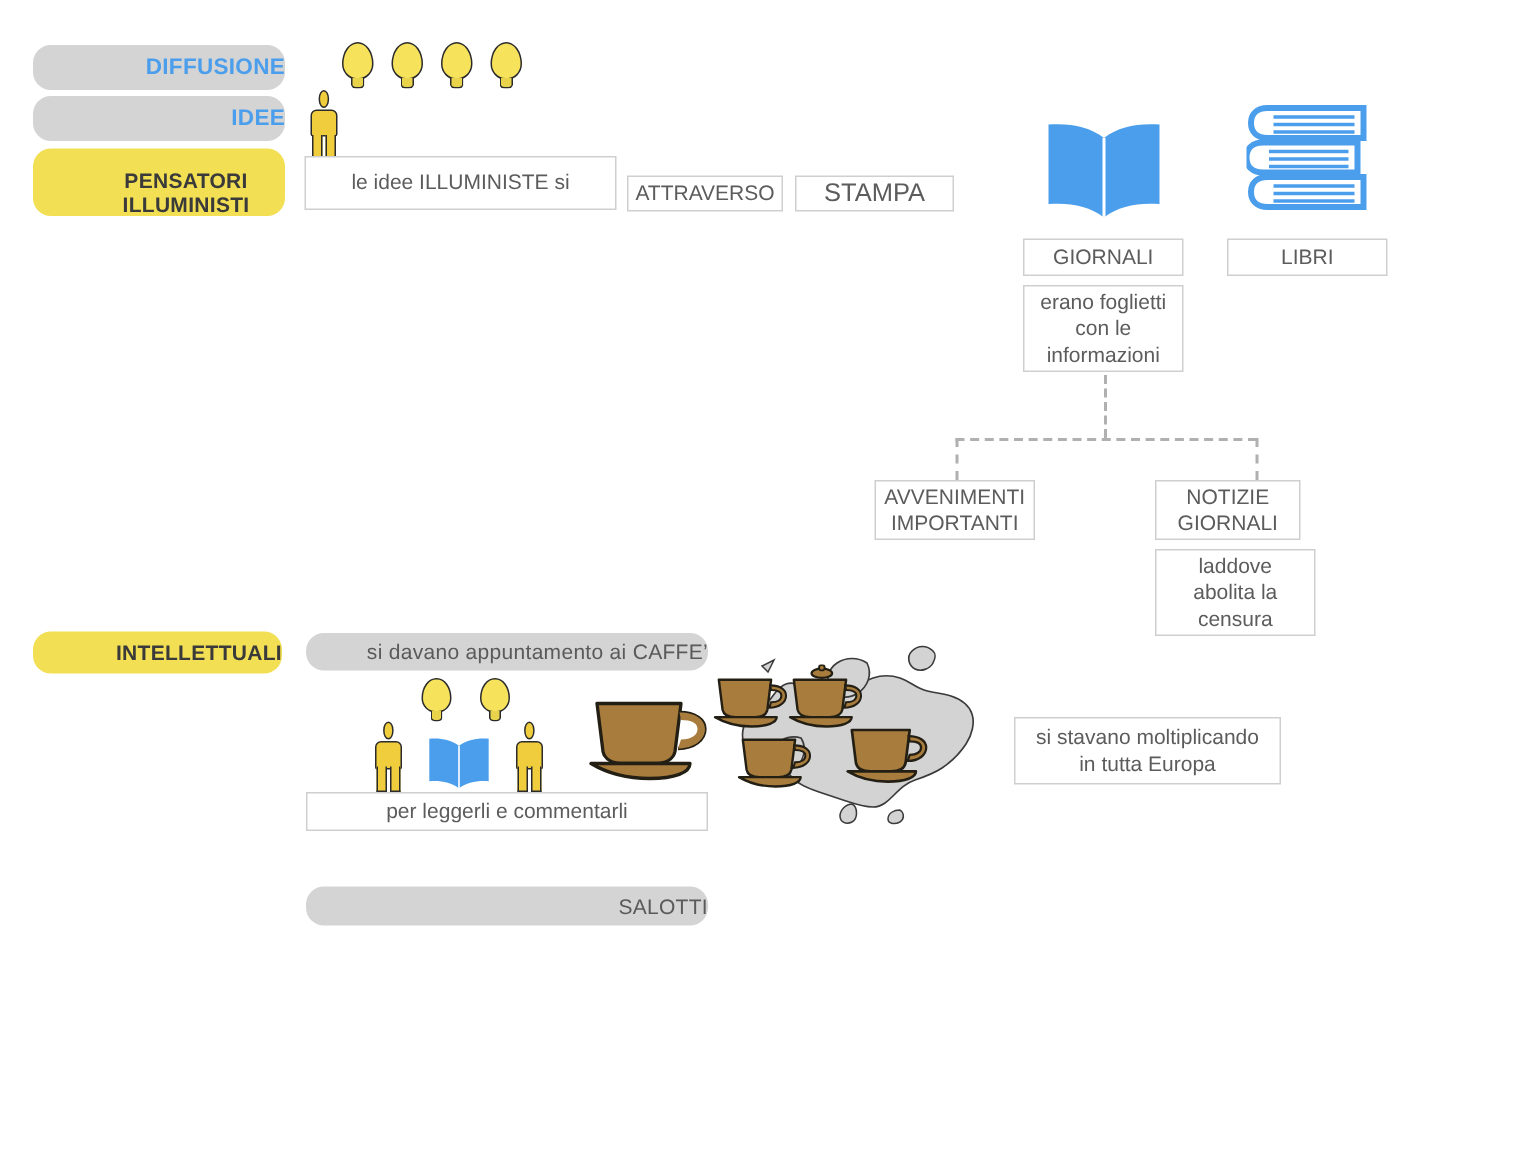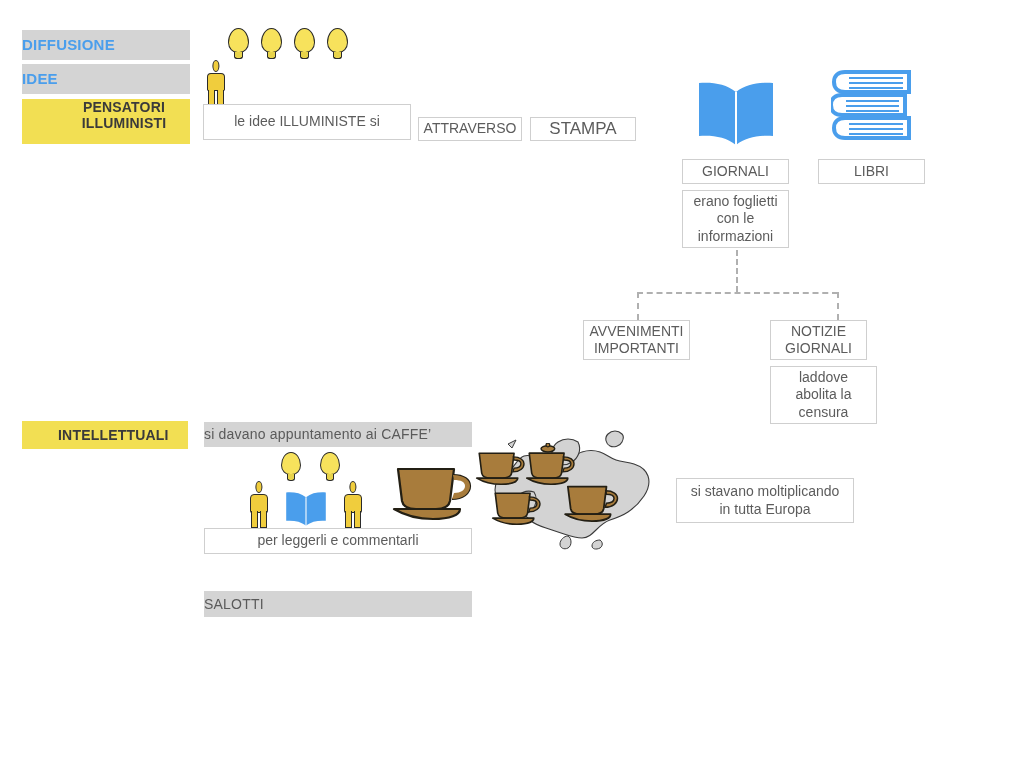--- a/index.html
+++ b/index.html
@@ -18,25 +18,26 @@
     background: #ffffff;
     overflow: hidden;
   }
   .abs { position: absolute; }
 
   
   .banner {
     box-sizing: border-box;
     display: flex;
     align-items: center;
-    justify-content: flex-start;
+    justify-content: flex-end;
     text-align: center;
     font-weight: bold;
     line-height: 1.15;
     letter-spacing: .2px;
+    border-radius: 12px;
   }
   .banner.gray  { background: #d4d4d4; color: #4a9eec; }
   .banner.yellow{ background: #f2df53; color: #3a3a3a; padding-left: 36px; }
   .banner.plain { background: #d4d4d4; color: #5a5a5a; font-weight: normal; }
 
   
   .tbox {
     box-sizing: border-box;
     background: #ffffff;
     border: 1px solid #cfcfcf;

